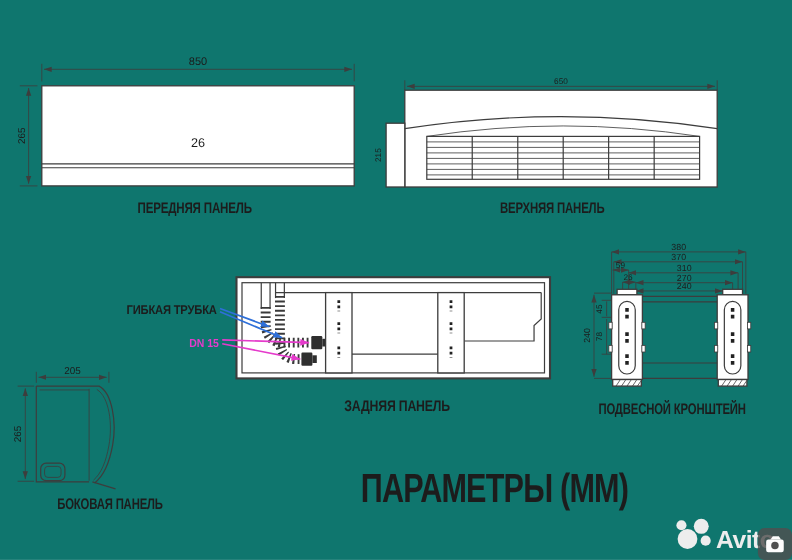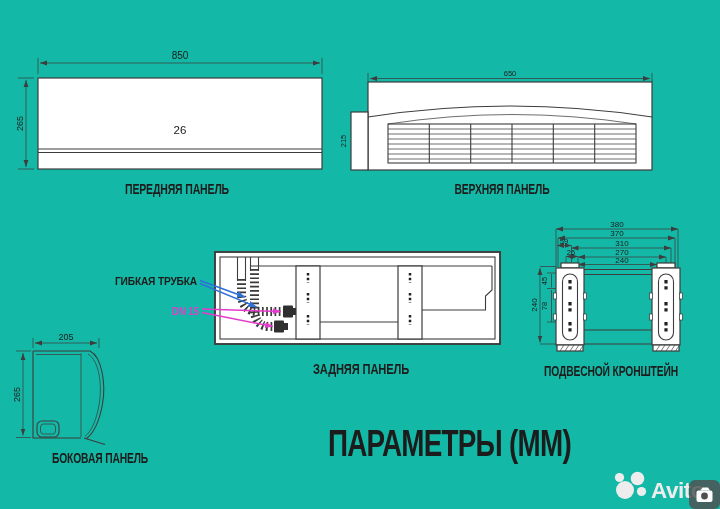--- a/index.html
+++ b/index.html
@@ -1,16 +1,16 @@
 <!DOCTYPE html>
 <html><head>
 <meta charset="utf-8">
 <style>
   html,body{margin:0;padding:0;background:#fff;}
-  .stage{position:relative;width:720px;height:509px;background:#14b8a6;overflow:hidden;}
+  .stage{position:relative;width:720px;height:509px;background:#0f766e;overflow:hidden;}
   svg{display:block;}
   .ln{stroke:#3d3d3d;stroke-width:1.1;fill:none;}
   .bx{stroke:#3d3d3d;stroke-width:1.2;fill:#ffffff;}
   .thin{stroke-width:.75;}
   .s2{stroke-width:1.9;}
   .corr{stroke:#3a3a3a;stroke-width:9;stroke-dasharray:1.7 2.5;fill:none;}
   .dots{stroke:#222;stroke-width:2.5;stroke-dasharray:2.5 2.3;fill:none;}
   .holes{stroke:#222;stroke-width:3.2;stroke-dasharray:3.4 2.8;fill:none;}
   .hatch{stroke:#3d3d3d;stroke-width:.7;fill:none;}
   text{font-family:"Liberation Sans","DejaVu Sans",sans-serif;fill:#1c1c1c;}

